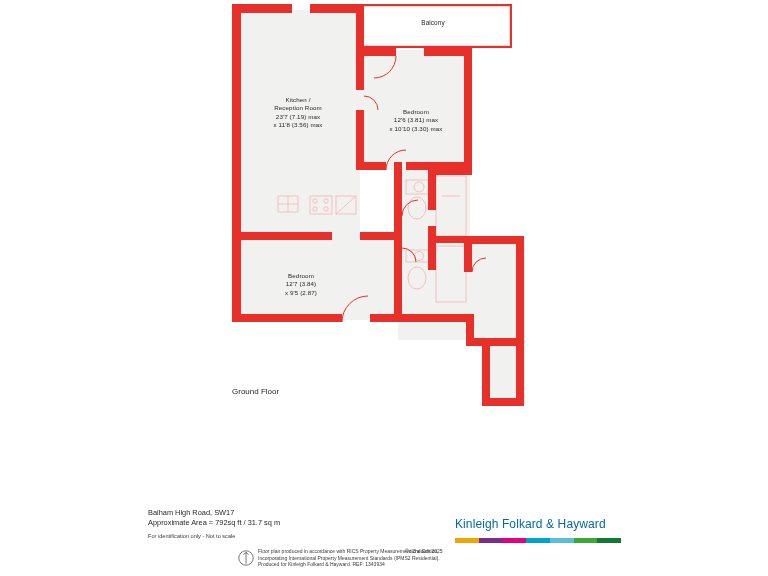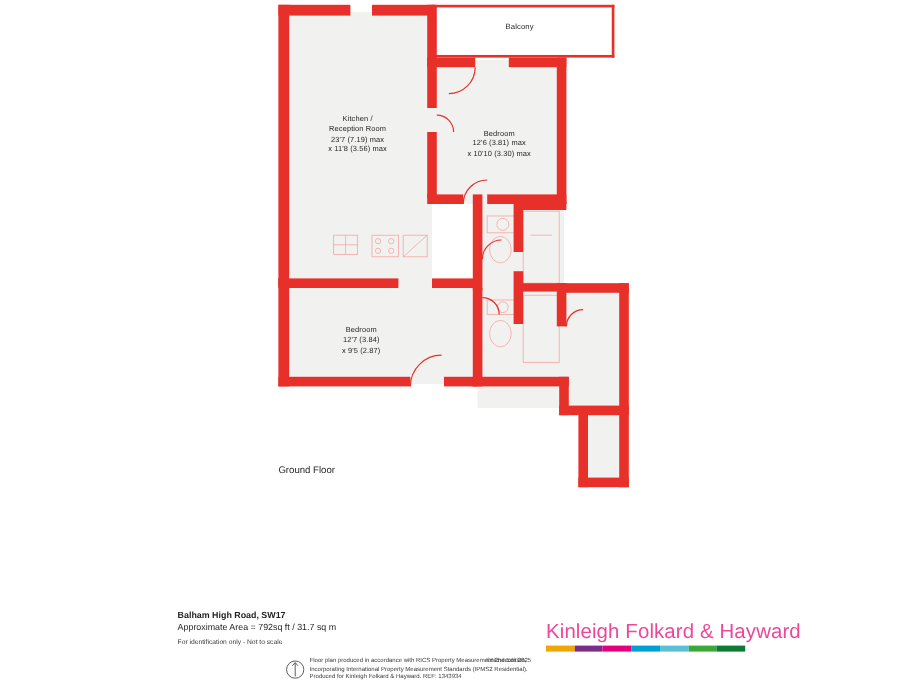--- a/index.html
+++ b/index.html
@@ -61,30 +61,30 @@
     height: 76px;
   }
   .addr {
     position: absolute;
     left: 148px;
     top: 8px;
     font-size: 7.4px;
     line-height: 10.4px;
     color: #231f20;
   }
-  .addr .line1 { font-weight: bold; }
+  .addr .line1 { font-weight: normal; }
   .addr .line3 { font-size: 5.6px; margin-top: 2px; color: #3b3b3b;}
 
   .brand {
     position: absolute;
     left: 455px;
     top: 17px;
-    font-size: 17px;
+    font-size: 12px;
     letter-spacing: 0.1px;
-    color: #ec4899;
+    color: #0369a1;
   }
   .brandbar {
     position: absolute;
     left: 455px;
     top: 38px;
     width: 166px;
     height: 5px;
     display: flex;
   }
   .brandbar i { display: block; height: 100%; flex: 1 1 auto; }

